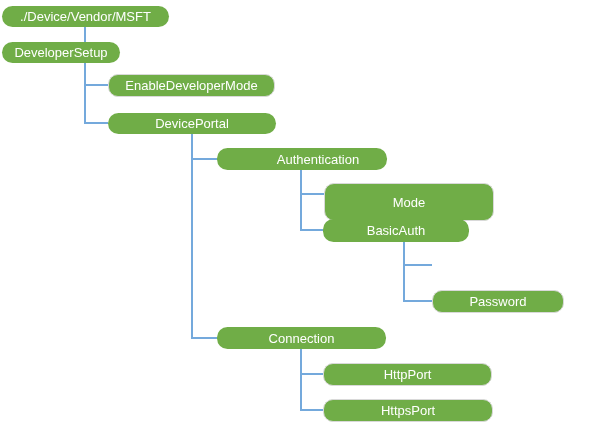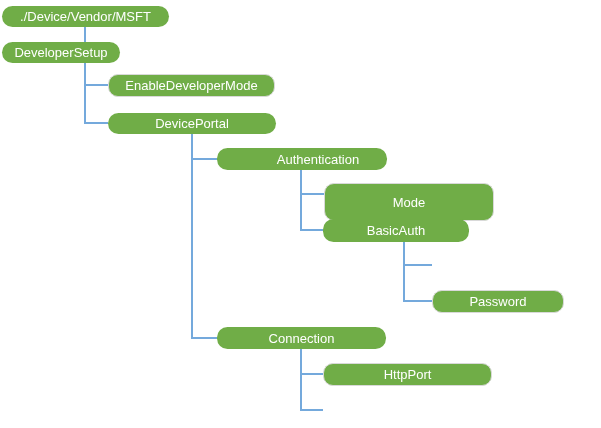--- a/index.html
+++ b/index.html
@@ -94,14 +94,15 @@
   <div class="node pill n0">./Device/Vendor/MSFT</div>
   <div class="node pill n1">DeveloperSetup</div>
   <div class="node rectangle n2">EnableDeveloperMode</div>
   <div class="node pill n3">DevicePortal</div>
   <div class="node pill n4">Authentication</div>
   <div class="node rectangle n5">Mode</div>
   <div class="node pill n6">BasicAuth</div>
   <div class="node rectangle n8">Password</div>
   <div class="node pill n9">Connection</div>
   <div class="node rectangle n10">HttpPort</div>
+  <div class="node rectangle n11">HttpsPort</div>
 
 </div>
 
 </body></html>

